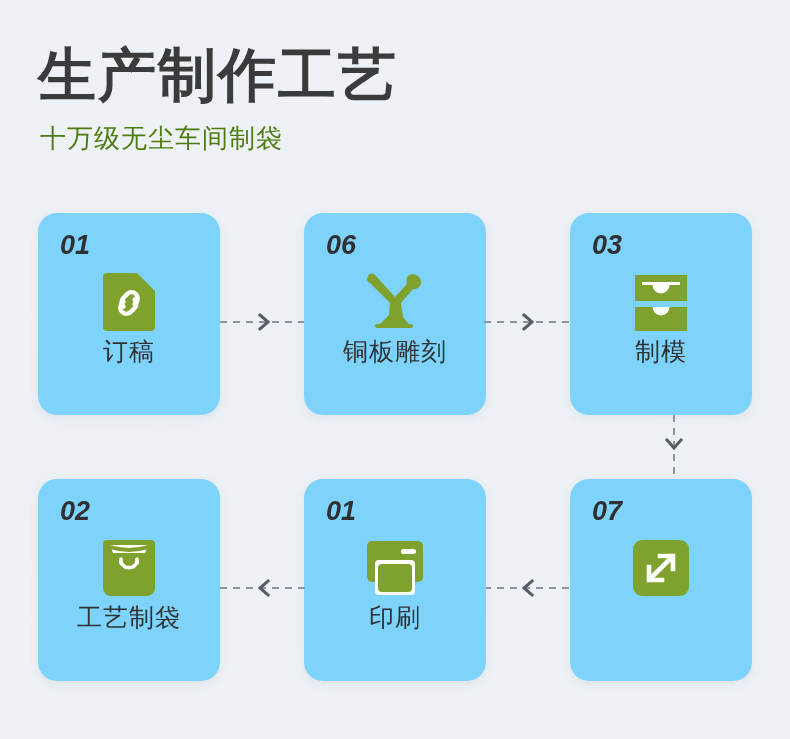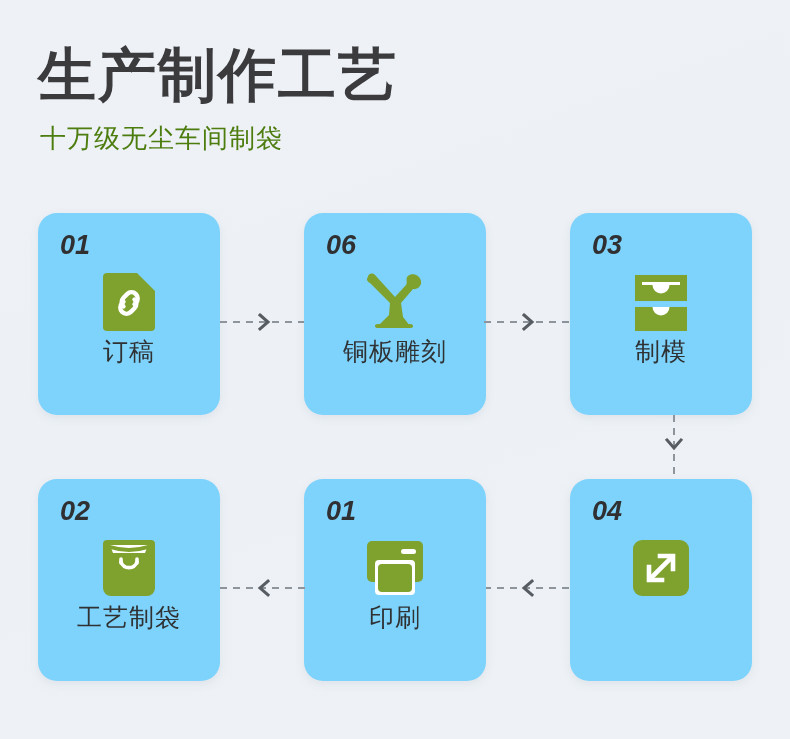--- a/index.html
+++ b/index.html
@@ -228,21 +228,21 @@
     <div class="conn-v">
       <svg width="20" height="64" viewBox="0 0 20 64" aria-hidden="true">
         <line class="dash-line" x1="10" y1="0" x2="10" y2="64"></line>
         <polyline class="arrow-head" points="3,25 10,33 17,25"></polyline>
       </svg>
     </div>
 
     <div class="row row-2">
 
       <div class="card">
-        <div class="card-num">04</div>
+        <div class="card-num">07</div>
         <div class="card-icon">
           <svg width="56" height="56" viewBox="0 0 56 56" aria-hidden="true">
             <rect x="0" y="0" width="56" height="56" rx="9" fill="#7fa22e"></rect>
             <g stroke="#ffffff" stroke-width="4.6" fill="none" stroke-linecap="square">
               <line x1="17" y1="39" x2="39" y2="17"></line>
               <polyline points="27,16 40,16 40,29"></polyline>
               <polyline points="16,27 16,40 29,40"></polyline>
             </g>
           </svg>
         </div>

